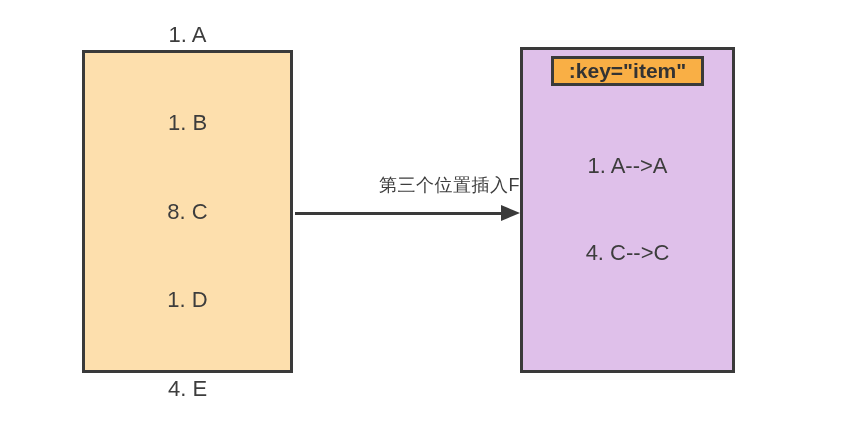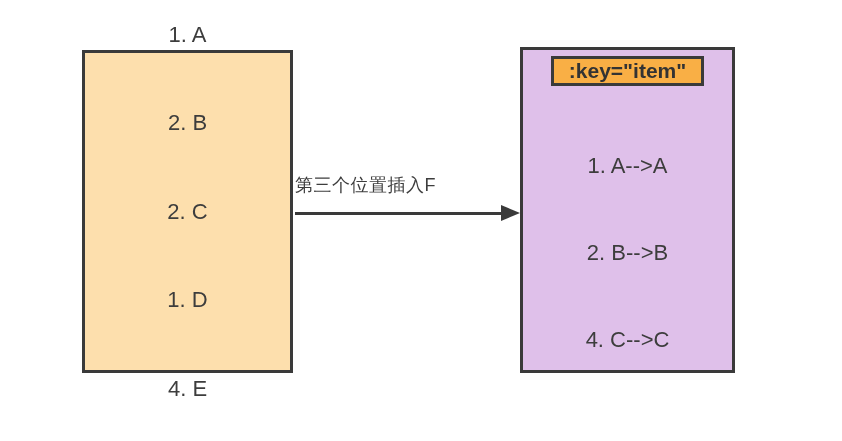--- a/index.html
+++ b/index.html
@@ -41,21 +41,21 @@
     left: 501px; top: 205px;
     width: 0; height: 0;
     border-left: 19px solid #3a3a3a;
     border-top: 8px solid transparent;
     border-bottom: 8px solid transparent;
   }
   .arrow-label {
     position: absolute;
     left: 295px; top: 173px;
     width: 225px;
-    text-align: left;
+    text-align: right;
     font-size: 18px;
     color: #3d3d3d;
     letter-spacing: 0.5px;
   }
   .right-box {
     position: absolute;
     left: 520px; top: 47px;
     width: 215px; height: 326px;
     background: #dfc0ea;
     border: 3px solid #3a3a3a;
@@ -82,37 +82,36 @@
   }
 </style>
 </head>
 <body>
 
 <div class="canvas">
 
   <div class="left-box">
     <div class="before-list">
       <div>1. A</div>
-      <div>2. B</div>
-      <div>2. C</div>
+      <div>1. B</div>
+      <div>8. C</div>
       <div>1. D</div>
       <div>4. E</div>
     </div>
   </div>
 
   <div class="arrow-label">第三个位置插入F</div>
   <div class="arrow-line"></div>
   <div class="arrow-head"></div>
 
   <div class="right-box">
     <div class="key-box">
       <span>:key="item"</span>
     </div>
     <div class="after-list">
       <div>1. A--&gt;A</div>
-      <div>2. B--&gt;B</div>
       <div>4. C--&gt;C</div>
       
       
     </div>
   </div>
 
 </div>
 
 </body></html>

